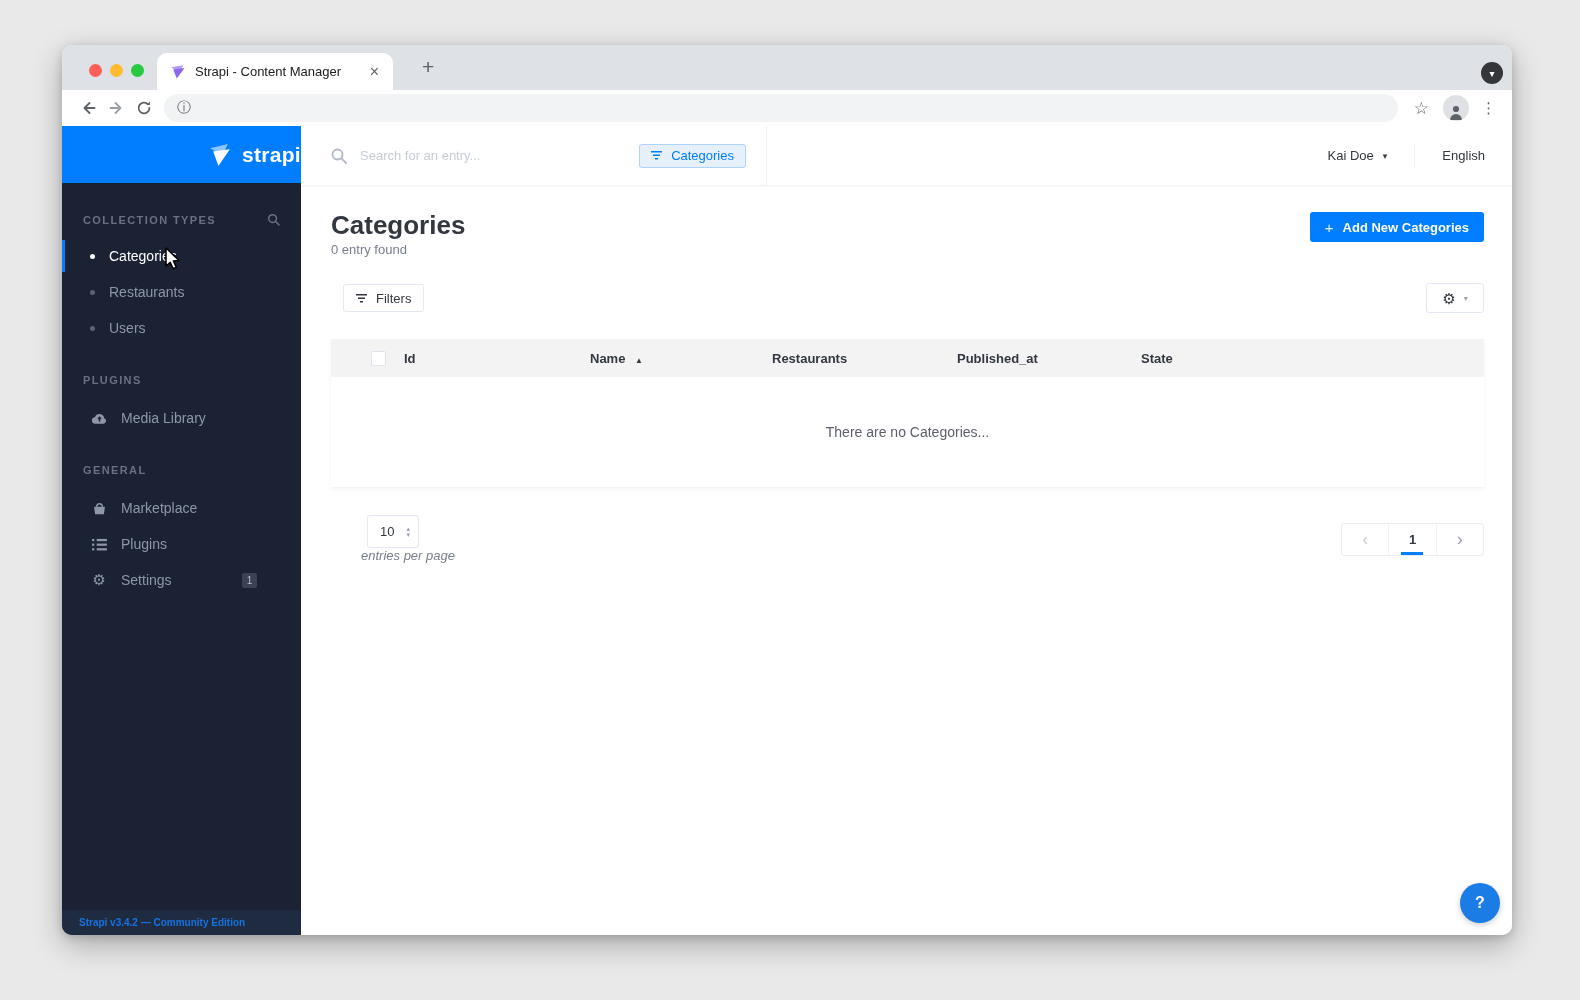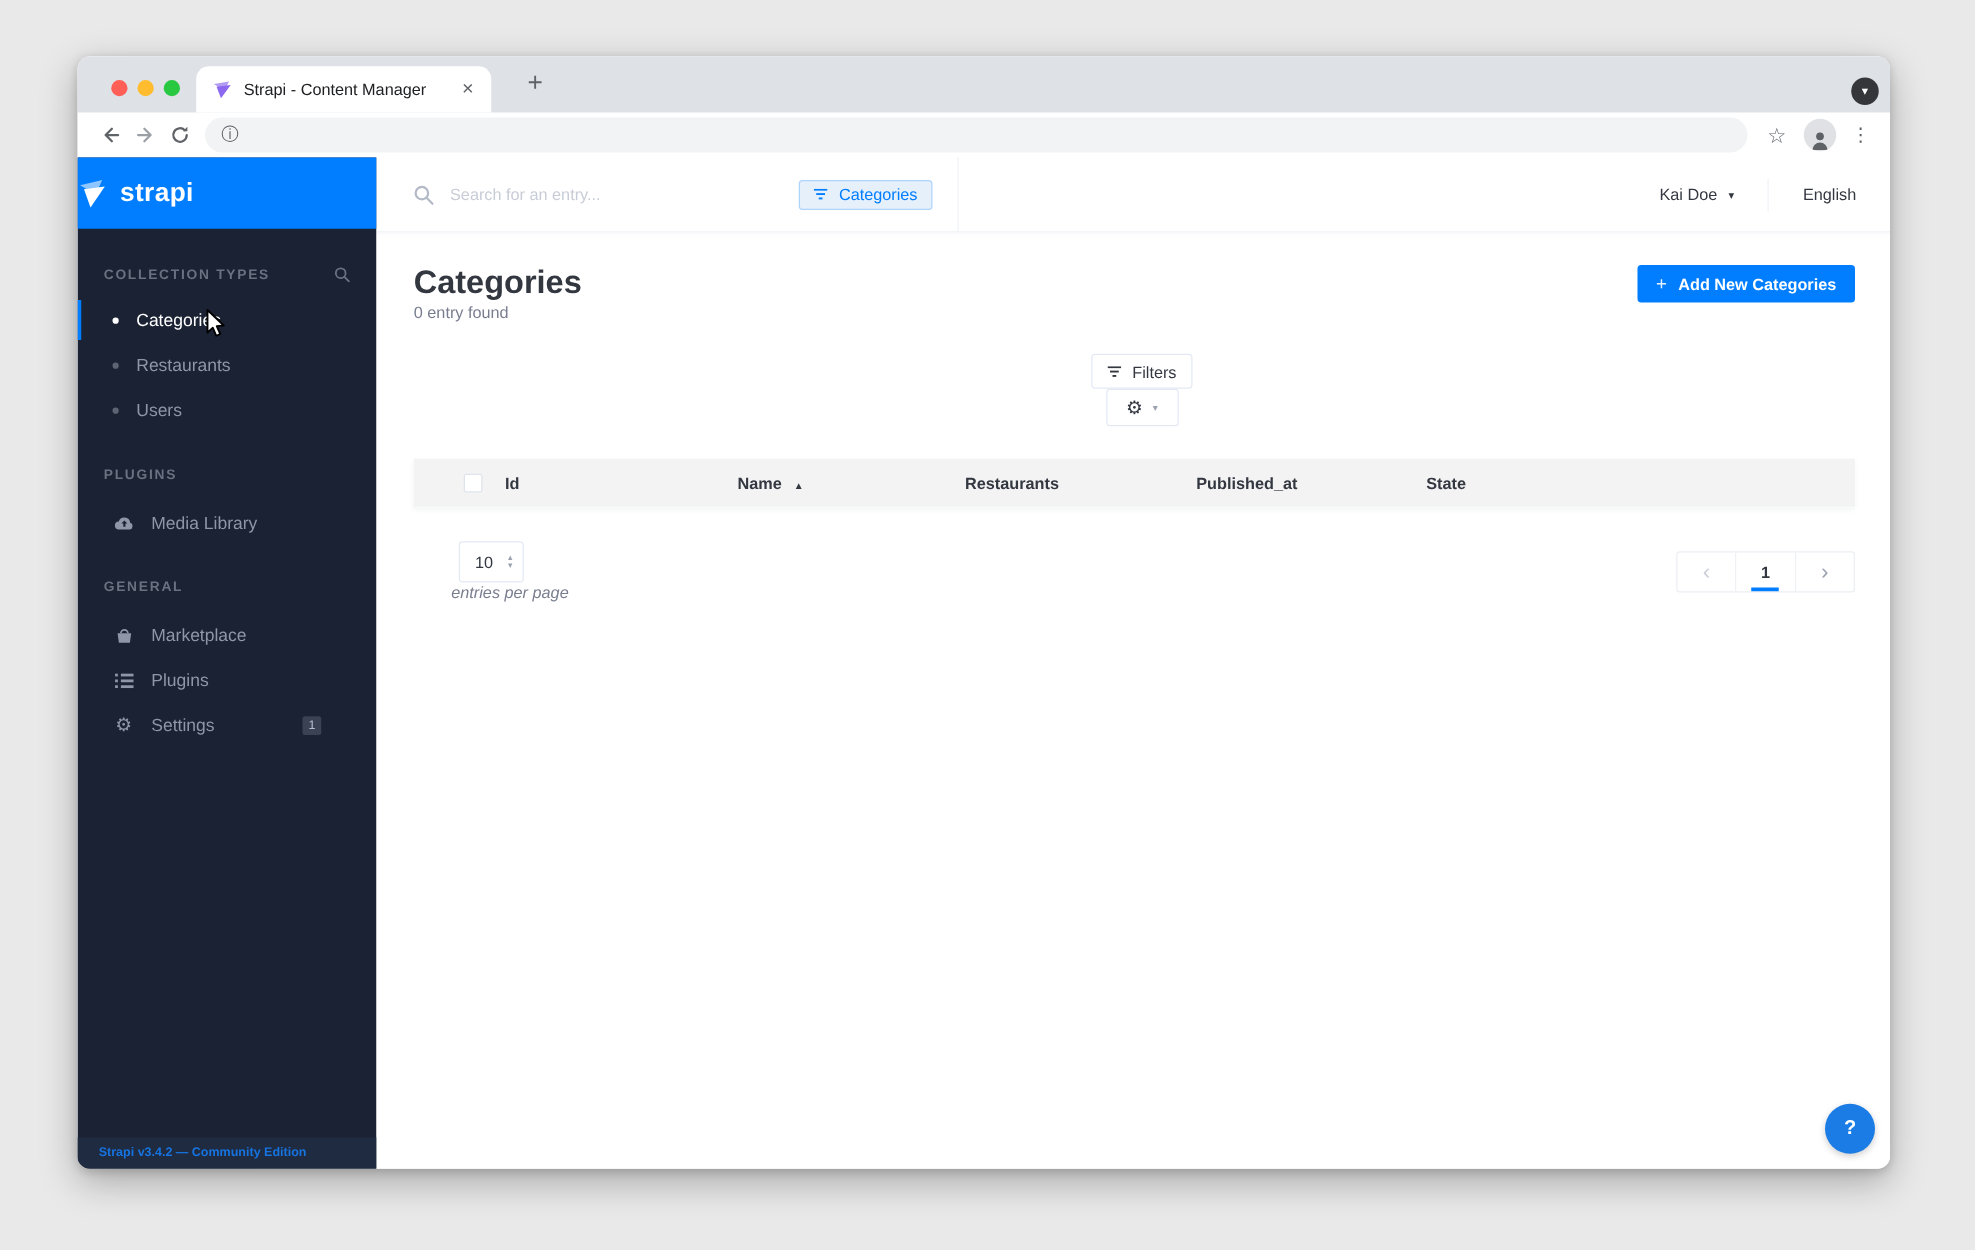--- a/index.html
+++ b/index.html
@@ -42,21 +42,21 @@
   .info-ic { color:#5f6368; font-size:14px; }
   .url { font-size:13.5px; color:#202124; white-space:nowrap; overflow:hidden; }
   .star { font-size:17px; color:#5f6368; padding:0 6px; }
   .avatar { width:26px; height:26px; border-radius:50%; background:#dfe1e5; margin:0 8px;
     display:flex; align-items:flex-end; justify-content:center; overflow:hidden; }
   .kebab { font-size:15px; color:#5f6368; padding:0 4px; letter-spacing:0; }
   
   .app { position:absolute; top:81px; left:0; right:0; bottom:0; display:flex; }
   .sidebar { width:239px; background:#1a2233; flex-shrink:0; position:relative; }
   .logo {
-    height:57px; background:#007eff; display:flex; align-items:center; gap:9px;
+    height:57px; background:#007eff; display:flex; align-items:center; padding-left:21px; gap:9px;justify-content:flex-end;
   }
   .logo-text { color:#fff; font-size:21px; font-weight:bold; letter-spacing:.3px; }
   .section-title {
     margin:28px 21px 14px 21px; font-size:11px; font-weight:bold; letter-spacing:1.4px;
     color:#6a7181; display:flex; align-items:center; justify-content:space-between;
   }
   .section-title.first { margin-top:30px; margin-bottom:12px; }
   .side-item {
     height:36px; display:flex; align-items:center; padding-left:28px;
     font-size:14px; color:#8e96a8; position:relative; cursor:default;
@@ -94,21 +94,21 @@
   .content { flex:1; position:relative; }
   .page-head { display:flex; justify-content:space-between; align-items:flex-start; padding:24px 28px 0 30px; }
   .page-title { font-size:26px; font-weight:bold; color:#333740; line-height:30px; }
   .page-sub { font-size:13px; color:#787e8f; margin-top:2px; }
   .btn-add {
     height:30px; background:#007eff; color:#fff; border:none; border-radius:3px;
     display:flex; align-items:center; gap:9px; padding:0 15px; font-size:13px; font-weight:bold;
     font-family:"Liberation Sans",sans-serif; margin-top:2px;
   }
   .btn-add .plus { font-size:15px; font-weight:400; opacity:.9; }
-  .controls-row { display:flex; justify-content:space-between; align-items:center; margin:26px 28px 0 42px;flex-direction:column; }
+  .controls-row { display:flex; justify-content:space-between; align-items:center; margin:26px 28px 0 42px; }
   .btn-filters {
     height:28px; background:#fff; border:1px solid #e3e9f3; border-radius:3px;
     display:flex; align-items:center; gap:9px; padding:0 12px; font-size:13px; color:#333740;
     font-family:"Liberation Sans",sans-serif;
   }
   .btn-gear {
     height:30px; width:58px; background:#fff; border:1px solid #e3e9f3; border-radius:3px;
     display:flex; align-items:center; justify-content:center; gap:8px;
   }
   .gear-glyph { font-size:15px; color:#333740; line-height:1; }
@@ -352,20 +352,23 @@
             <div class="th">
               <span>Restaurants</span>
             </div>
             <div class="th">
               <span>Published_at</span>
             </div>
             <div class="th">
               <span>State</span>
             </div>
           </div>
+          <div class="tbody">
+            <span class="empty-msg">There are no Categories...</span>
+          </div>
         </div>
 
         <div class="pagination-row">
           <div class="pp-left">
             <div class="pp-select">
               <span>10</span>
               <span class="stepper">
                 <span>▴</span>
                 <span>▾</span>
               </span>

